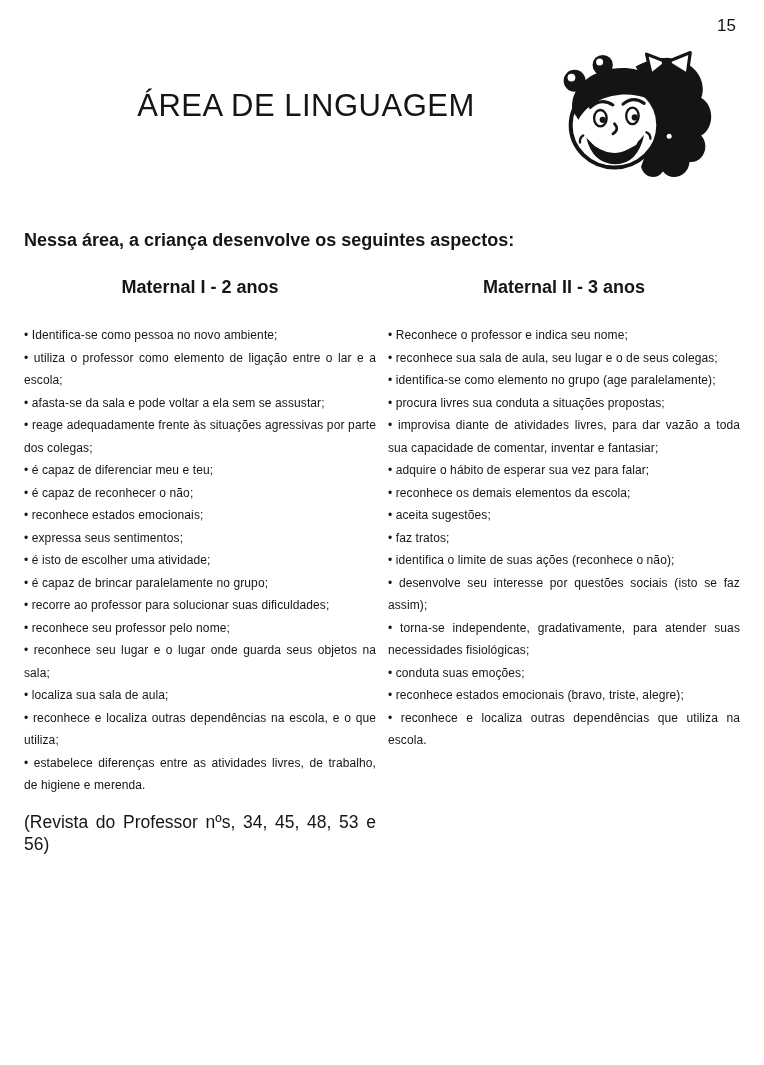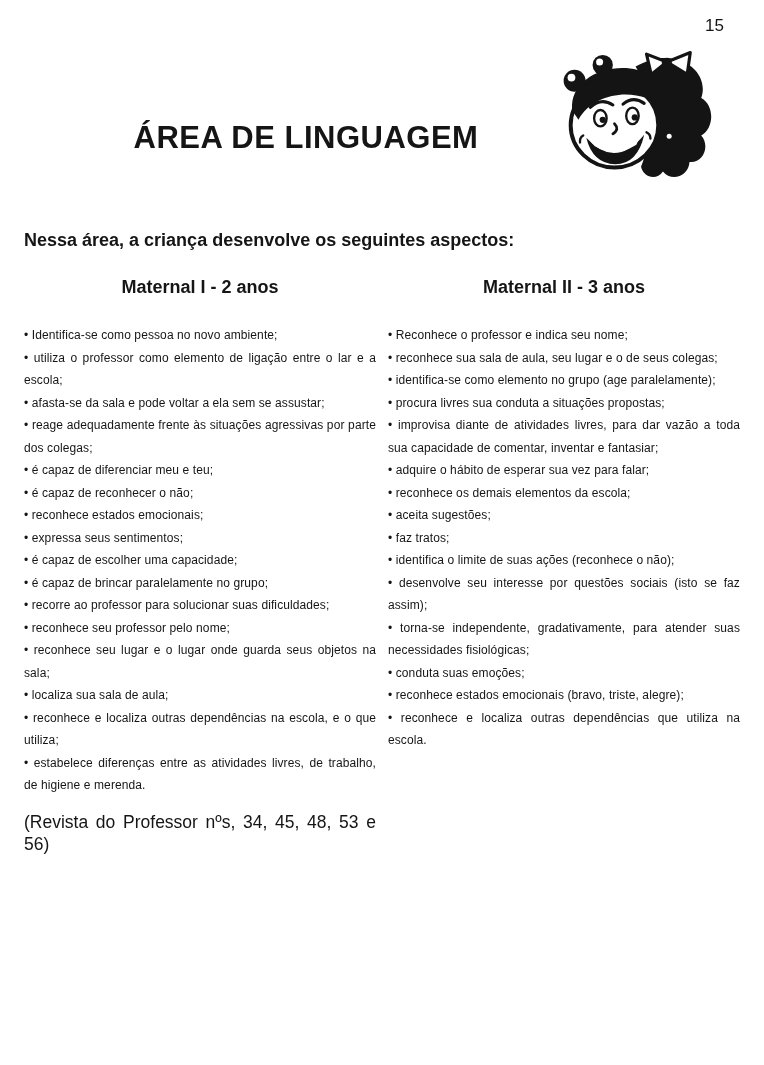--- a/index.html
+++ b/index.html
@@ -14,37 +14,37 @@
     width: 764px;
     height: 1065px;
     box-sizing: border-box;
     padding: 14px 24px 10px 24px;
     background: #ffffff;
     overflow: hidden;
   }
   .page-number {
     position: absolute;
     top: 16px;
-    right: 40px;
+    right: 28px;
     font-size: 17px;
     font-weight: 500;
   }
   .header-row {
     display: flex;
     align-items: flex-start;
     margin-top: 30px;
     padding-left: 40px;
     padding-right: 20px;
   }
   .title {
     flex: 1;
-    margin: 76px 0 0 0;
+    margin: 44px 0 0 0;
     text-align: center;
     font-size: 31px;
-    font-weight: bold;
+    font-weight: normal;
     letter-spacing: 0.5px;
     white-space: nowrap;
   }
   .illustration {
     width: 172px;
     height: 150px;
     flex: 0 0 auto;
   }
   .illustration svg { width: 100%; height: 100%; }
   .intro {
@@ -141,21 +141,21 @@
       <h2 class="col-header">Maternal I - 2 anos</h2>
       <div class="items">
           <div class="bullet-item">Identifica-se como pessoa no novo ambiente;</div>
           <div class="bullet-item">utiliza o professor como elemento de ligação entre o lar e a escola;</div>
           <div class="bullet-item">afasta-se da sala e pode voltar a ela sem se assustar;</div>
           <div class="bullet-item">reage adequadamente frente às situações agressivas por parte dos colegas;</div>
           <div class="bullet-item">é capaz de diferenciar meu e teu;</div>
           <div class="bullet-item">é capaz de reconhecer o não;</div>
           <div class="bullet-item">reconhece estados emocionais;</div>
           <div class="bullet-item">expressa seus sentimentos;</div>
-          <div class="bullet-item">é capaz de escolher uma capacidade;</div>
+          <div class="bullet-item">é isto de escolher uma atividade;</div>
           <div class="bullet-item">é capaz de brincar paralelamente no grupo;</div>
           <div class="bullet-item">recorre ao professor para solucionar suas dificuldades;</div>
           <div class="bullet-item">reconhece seu professor pelo nome;</div>
           <div class="bullet-item">reconhece seu lugar e o lugar onde guarda seus objetos na sala;</div>
           <div class="bullet-item">localiza sua sala de aula;</div>
           <div class="bullet-item">reconhece e localiza outras dependências na escola, e o que utiliza;</div>
           <div class="bullet-item">estabelece diferenças entre as atividades livres, de trabalho, de higiene e merenda.</div>
         </div>
       <p class="footnote">(Revista do Professor nºs, 34, 45, 48, 53 e 56)</p>
     </div>

